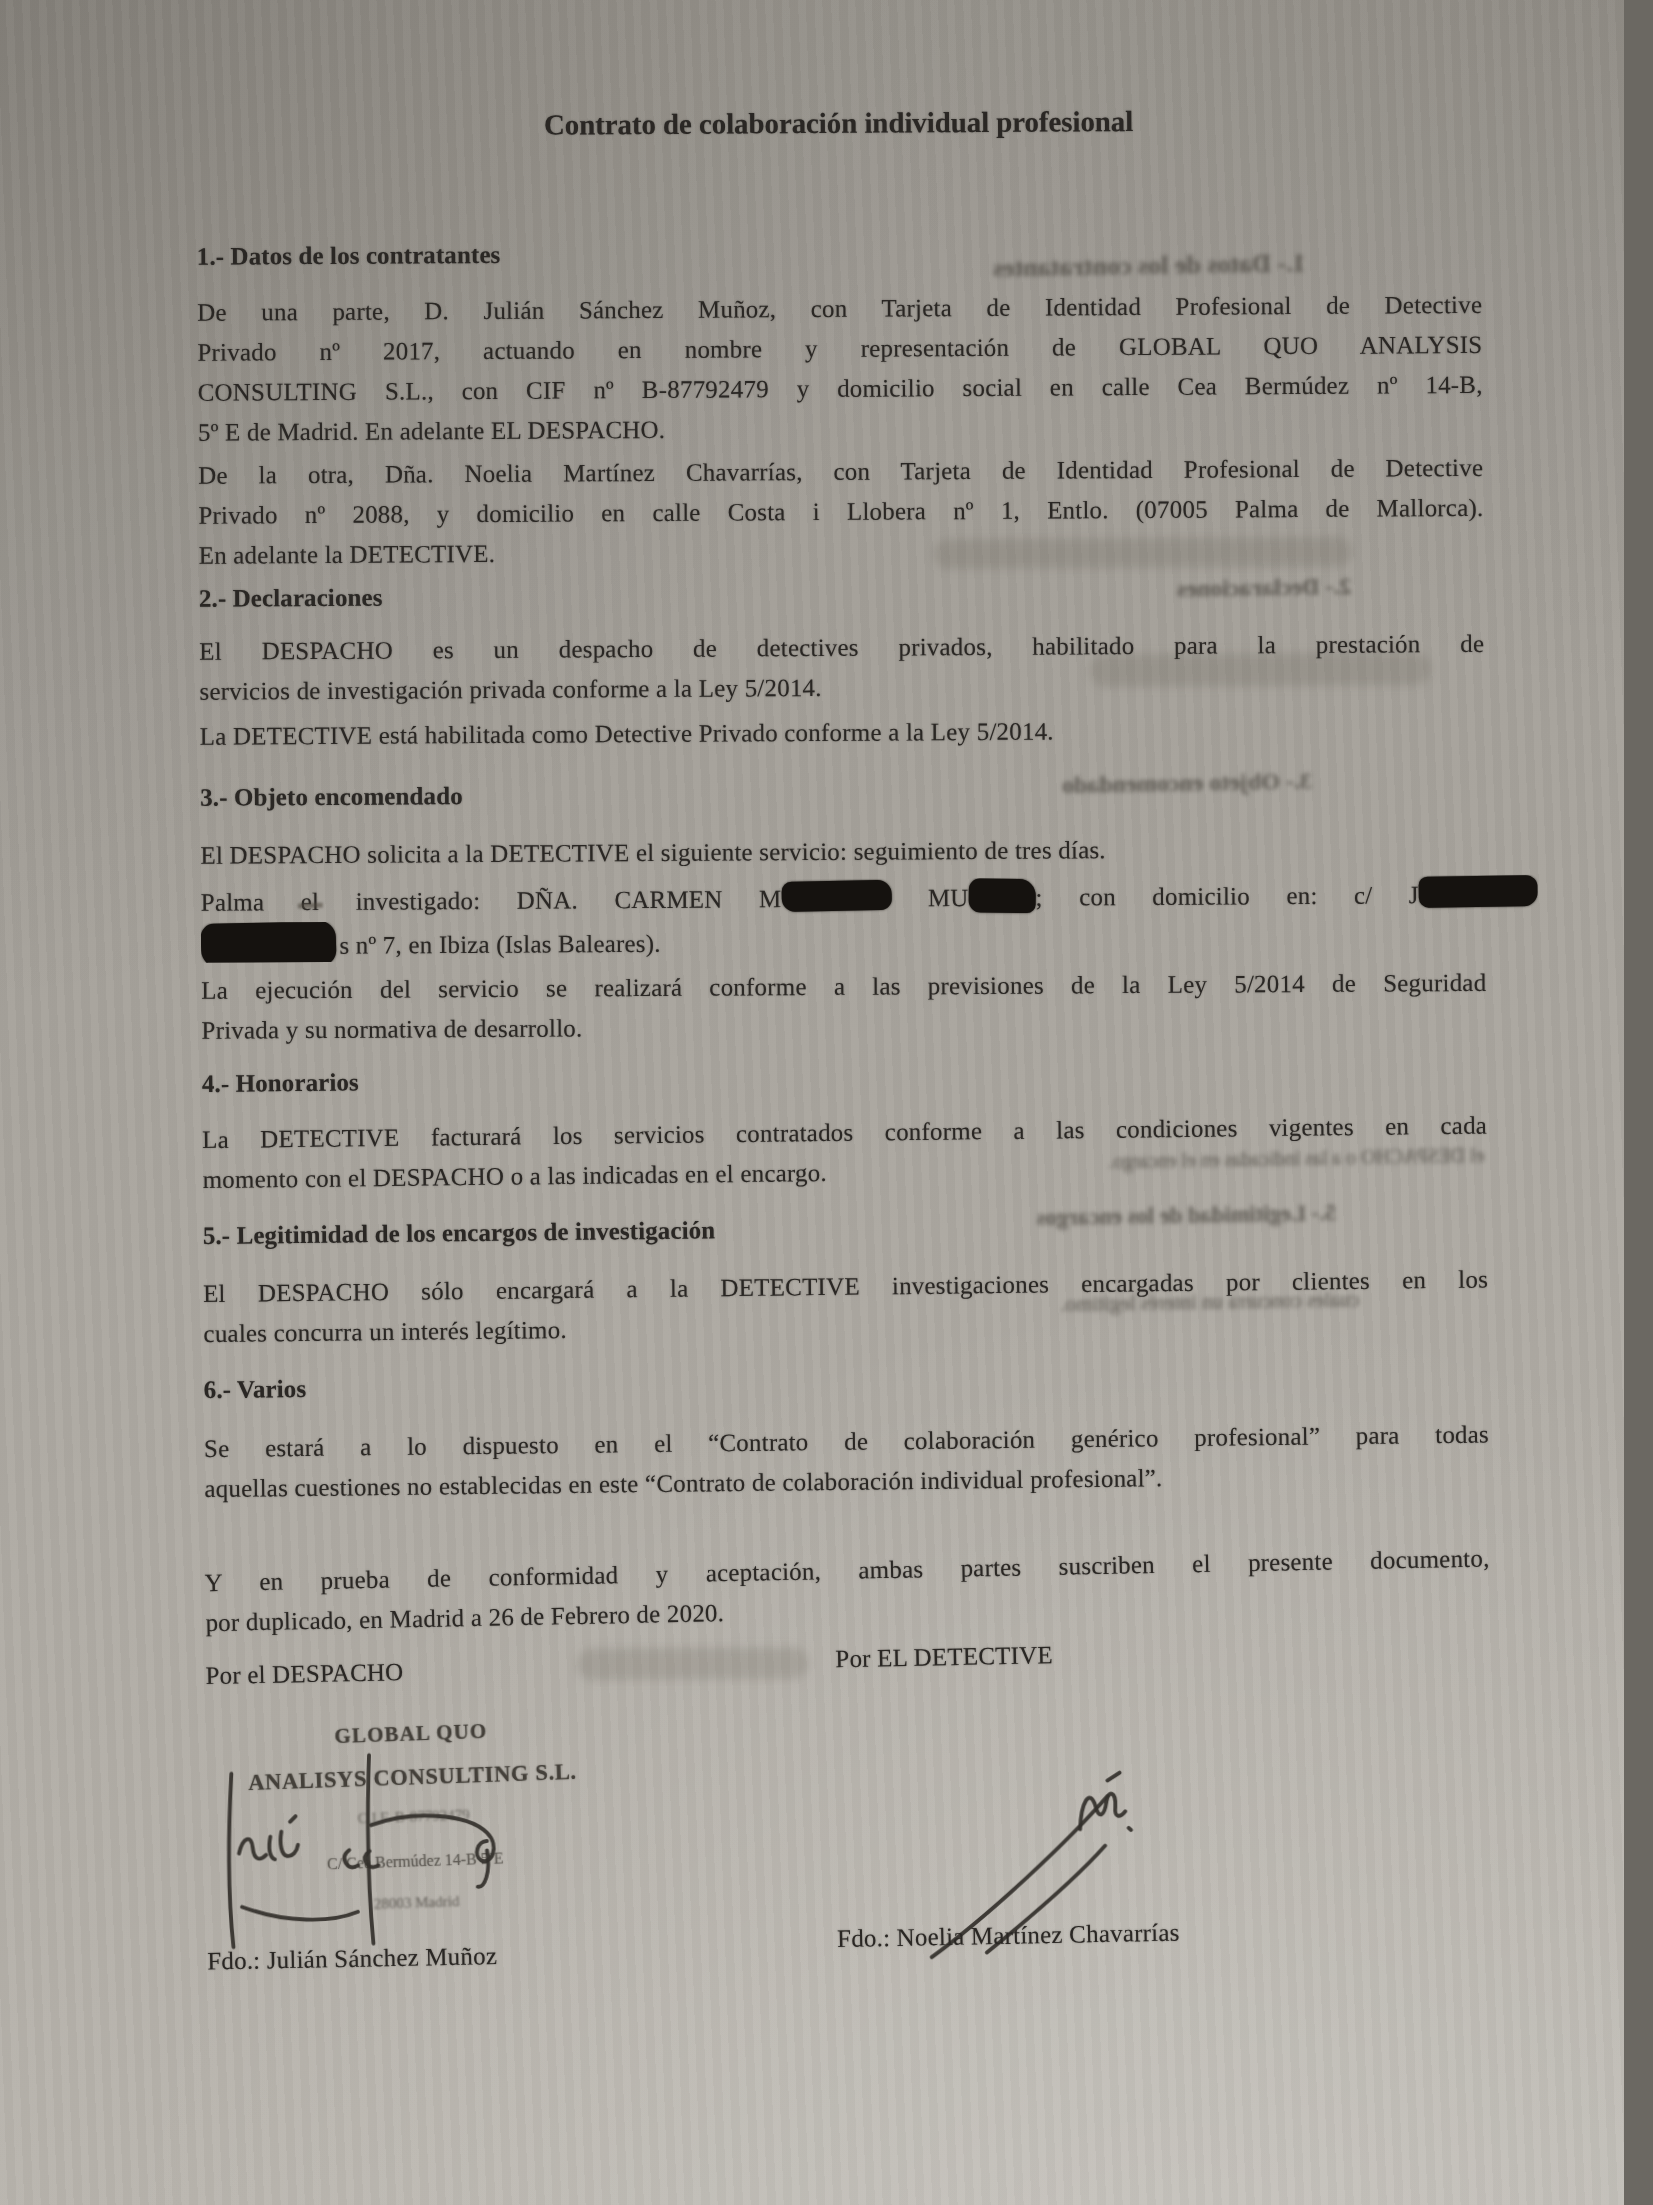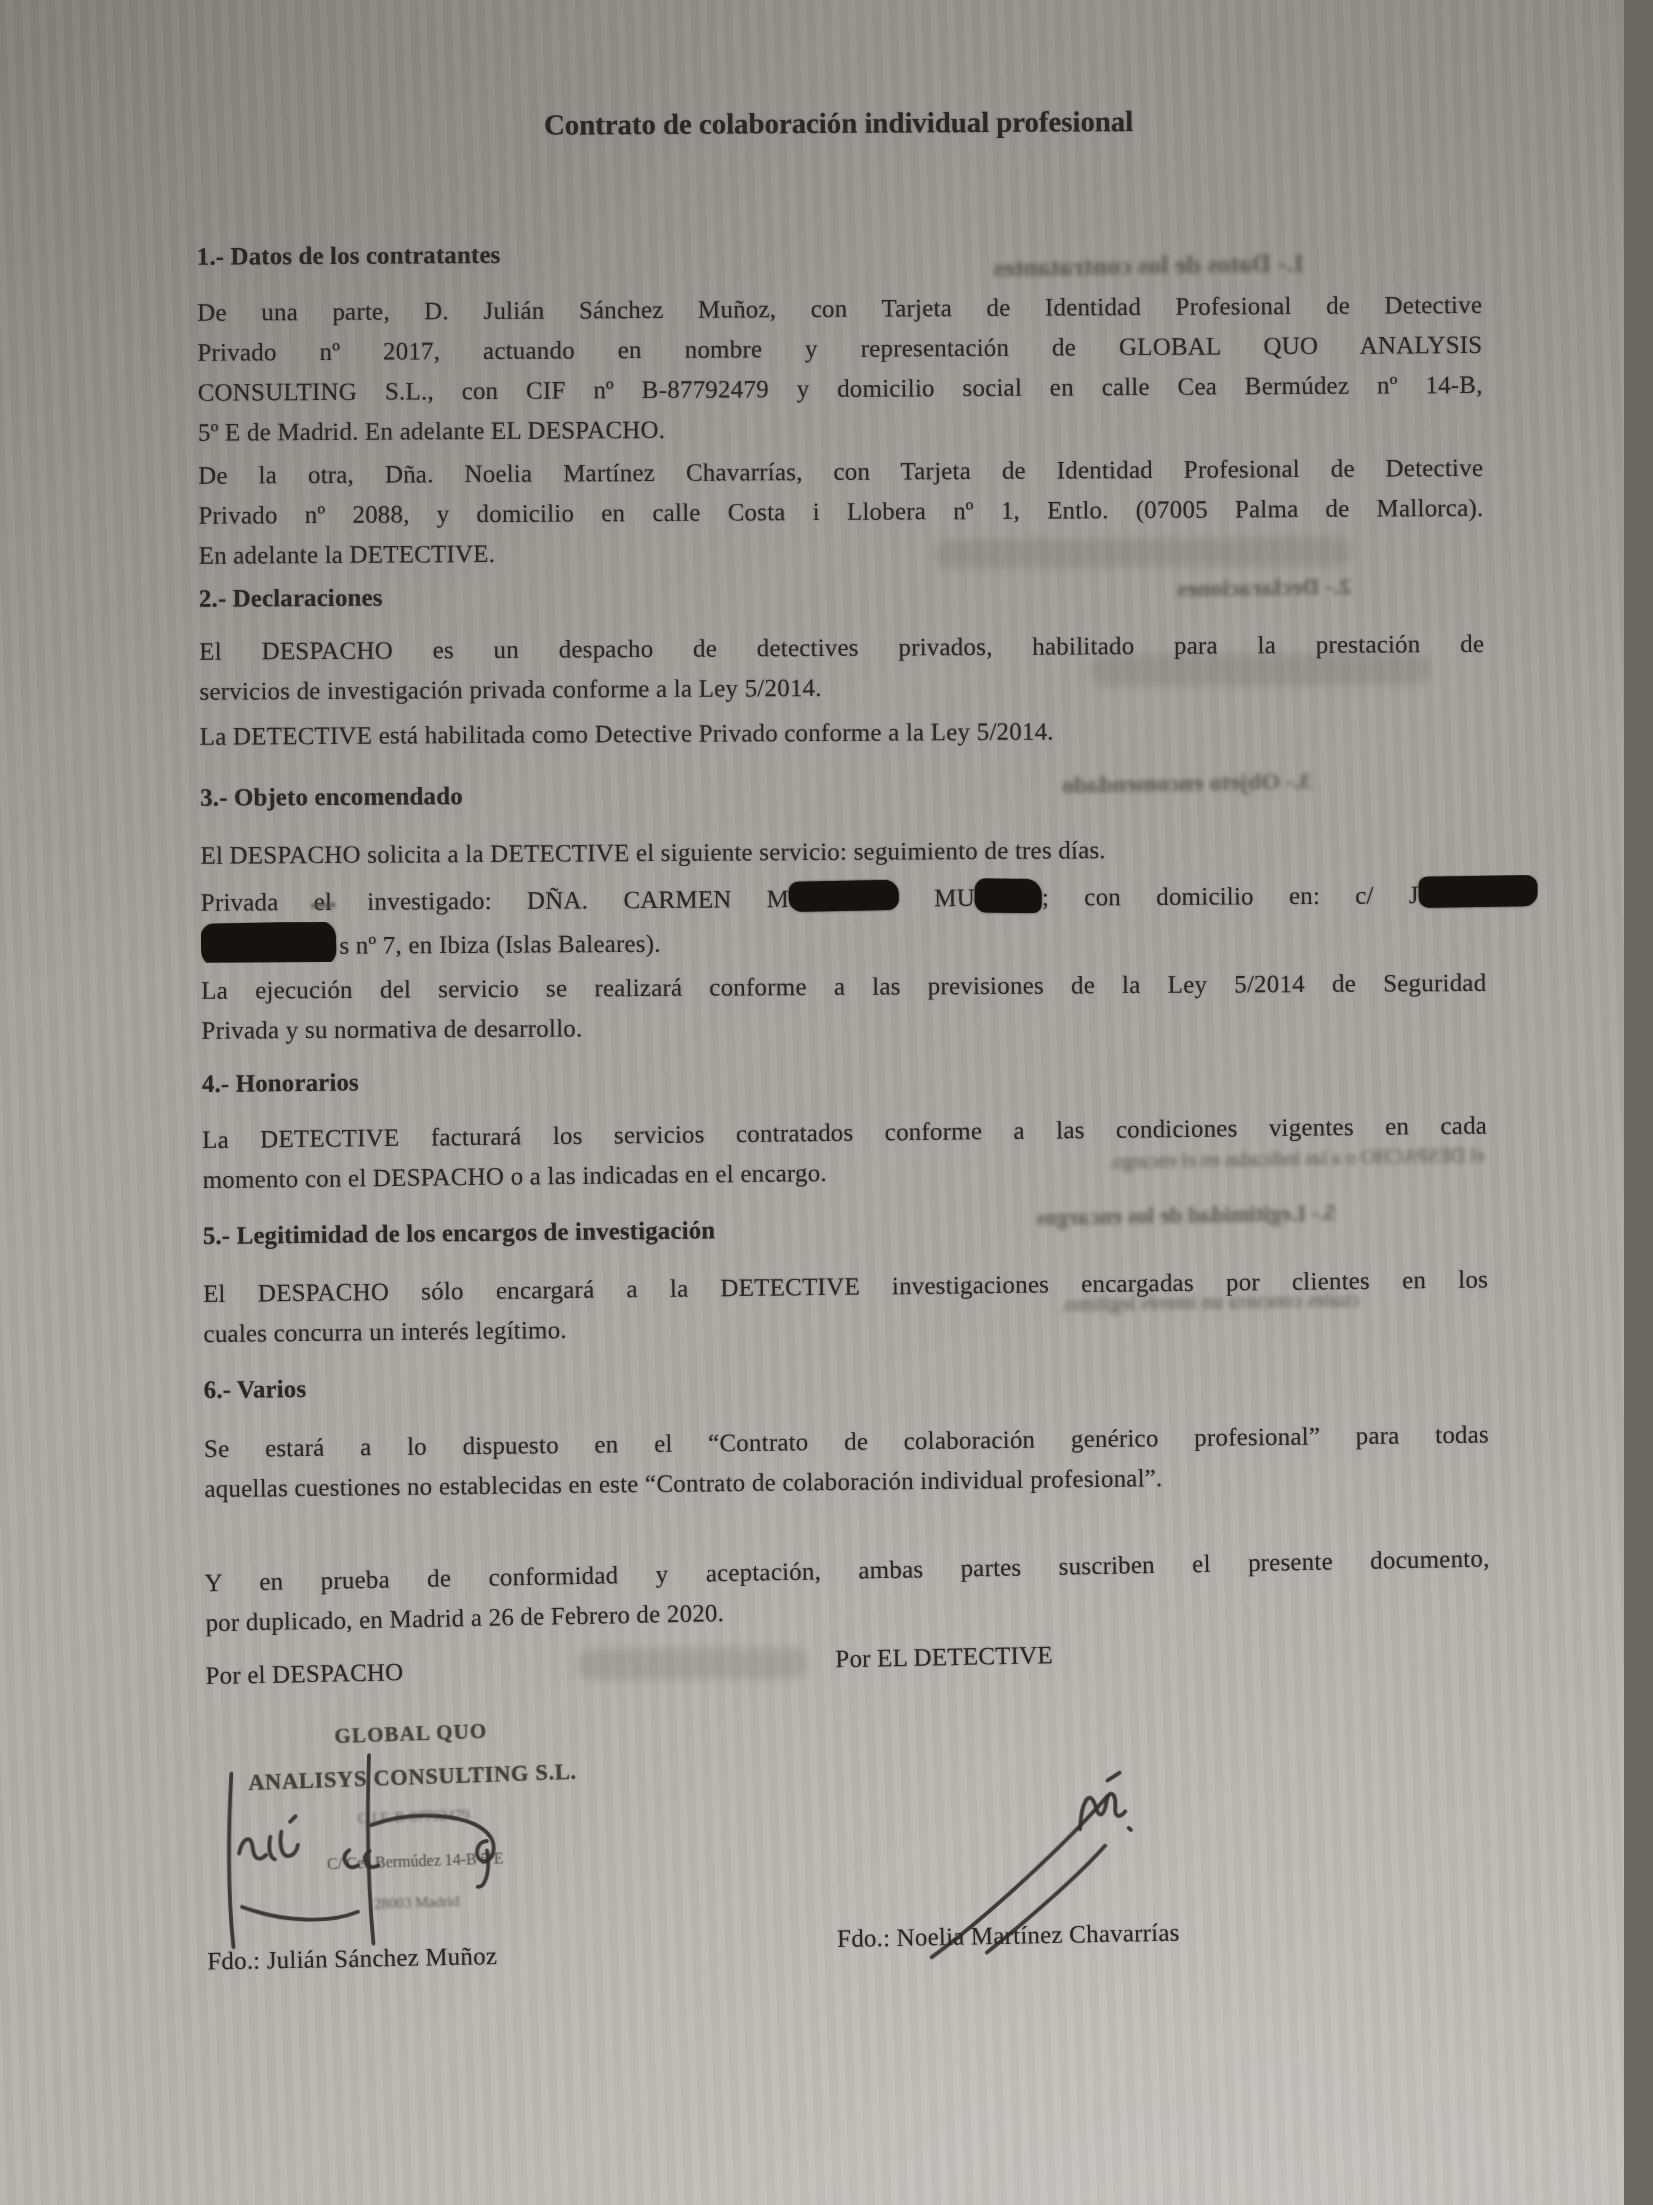--- a/index.html
+++ b/index.html
@@ -106,21 +106,21 @@
     </div>
     <div class="para" style="top:713px;">
       <span class="jline last">La DETECTIVE está habilitada como Detective Privado conforme a la Ley 5/2014.</span>
     </div>
 
     <h2 class="h" style="top:780px;">3.- Objeto encomendado</h2>
     <div class="para" style="top:832px;">
       <span class="jline last">El DESPACHO solicita a la DETECTIVE el siguiente servicio: seguimiento de tres días.</span>
     </div>
     <div class="para invest" style="top:879px;">
-      <span class="jline"><span>Privada </span><span class="struck">el</span><span> investigado: DÑA. CARMEN M</span><span class="redact r1"></span><span> MU</span><span class="redact r2"></span><span>; con domicilio en: c/ J</span><span class="redact r3"></span></span>
+      <span class="jline"><span>Palma </span><span class="struck">el</span><span> investigado: DÑA. CARMEN M</span><span class="redact r1"></span><span> MU</span><span class="redact r2"></span><span>; con domicilio en: c/ J</span><span class="redact r3"></span></span>
       <span class="jline last"><span class="redact r4"></span><span>s nº 7, en Ibiza (Islas Baleares).</span></span>
     </div>
     <div class="para" style="top:967px;">
       <span class="jline">La ejecución del servicio se realizará conforme a las previsiones de la Ley 5/2014 de Seguridad</span>
       <span class="jline last">Privada y su normativa de desarrollo.</span>
     </div>
 
     <h2 class="h tilt1" style="top:1063px;">4.- Honorarios</h2>
     <div class="para tilt1" style="top:1113px;">
       <span class="jline">La DETECTIVE facturará los servicios contratados conforme a las condiciones vigentes en cada</span>

